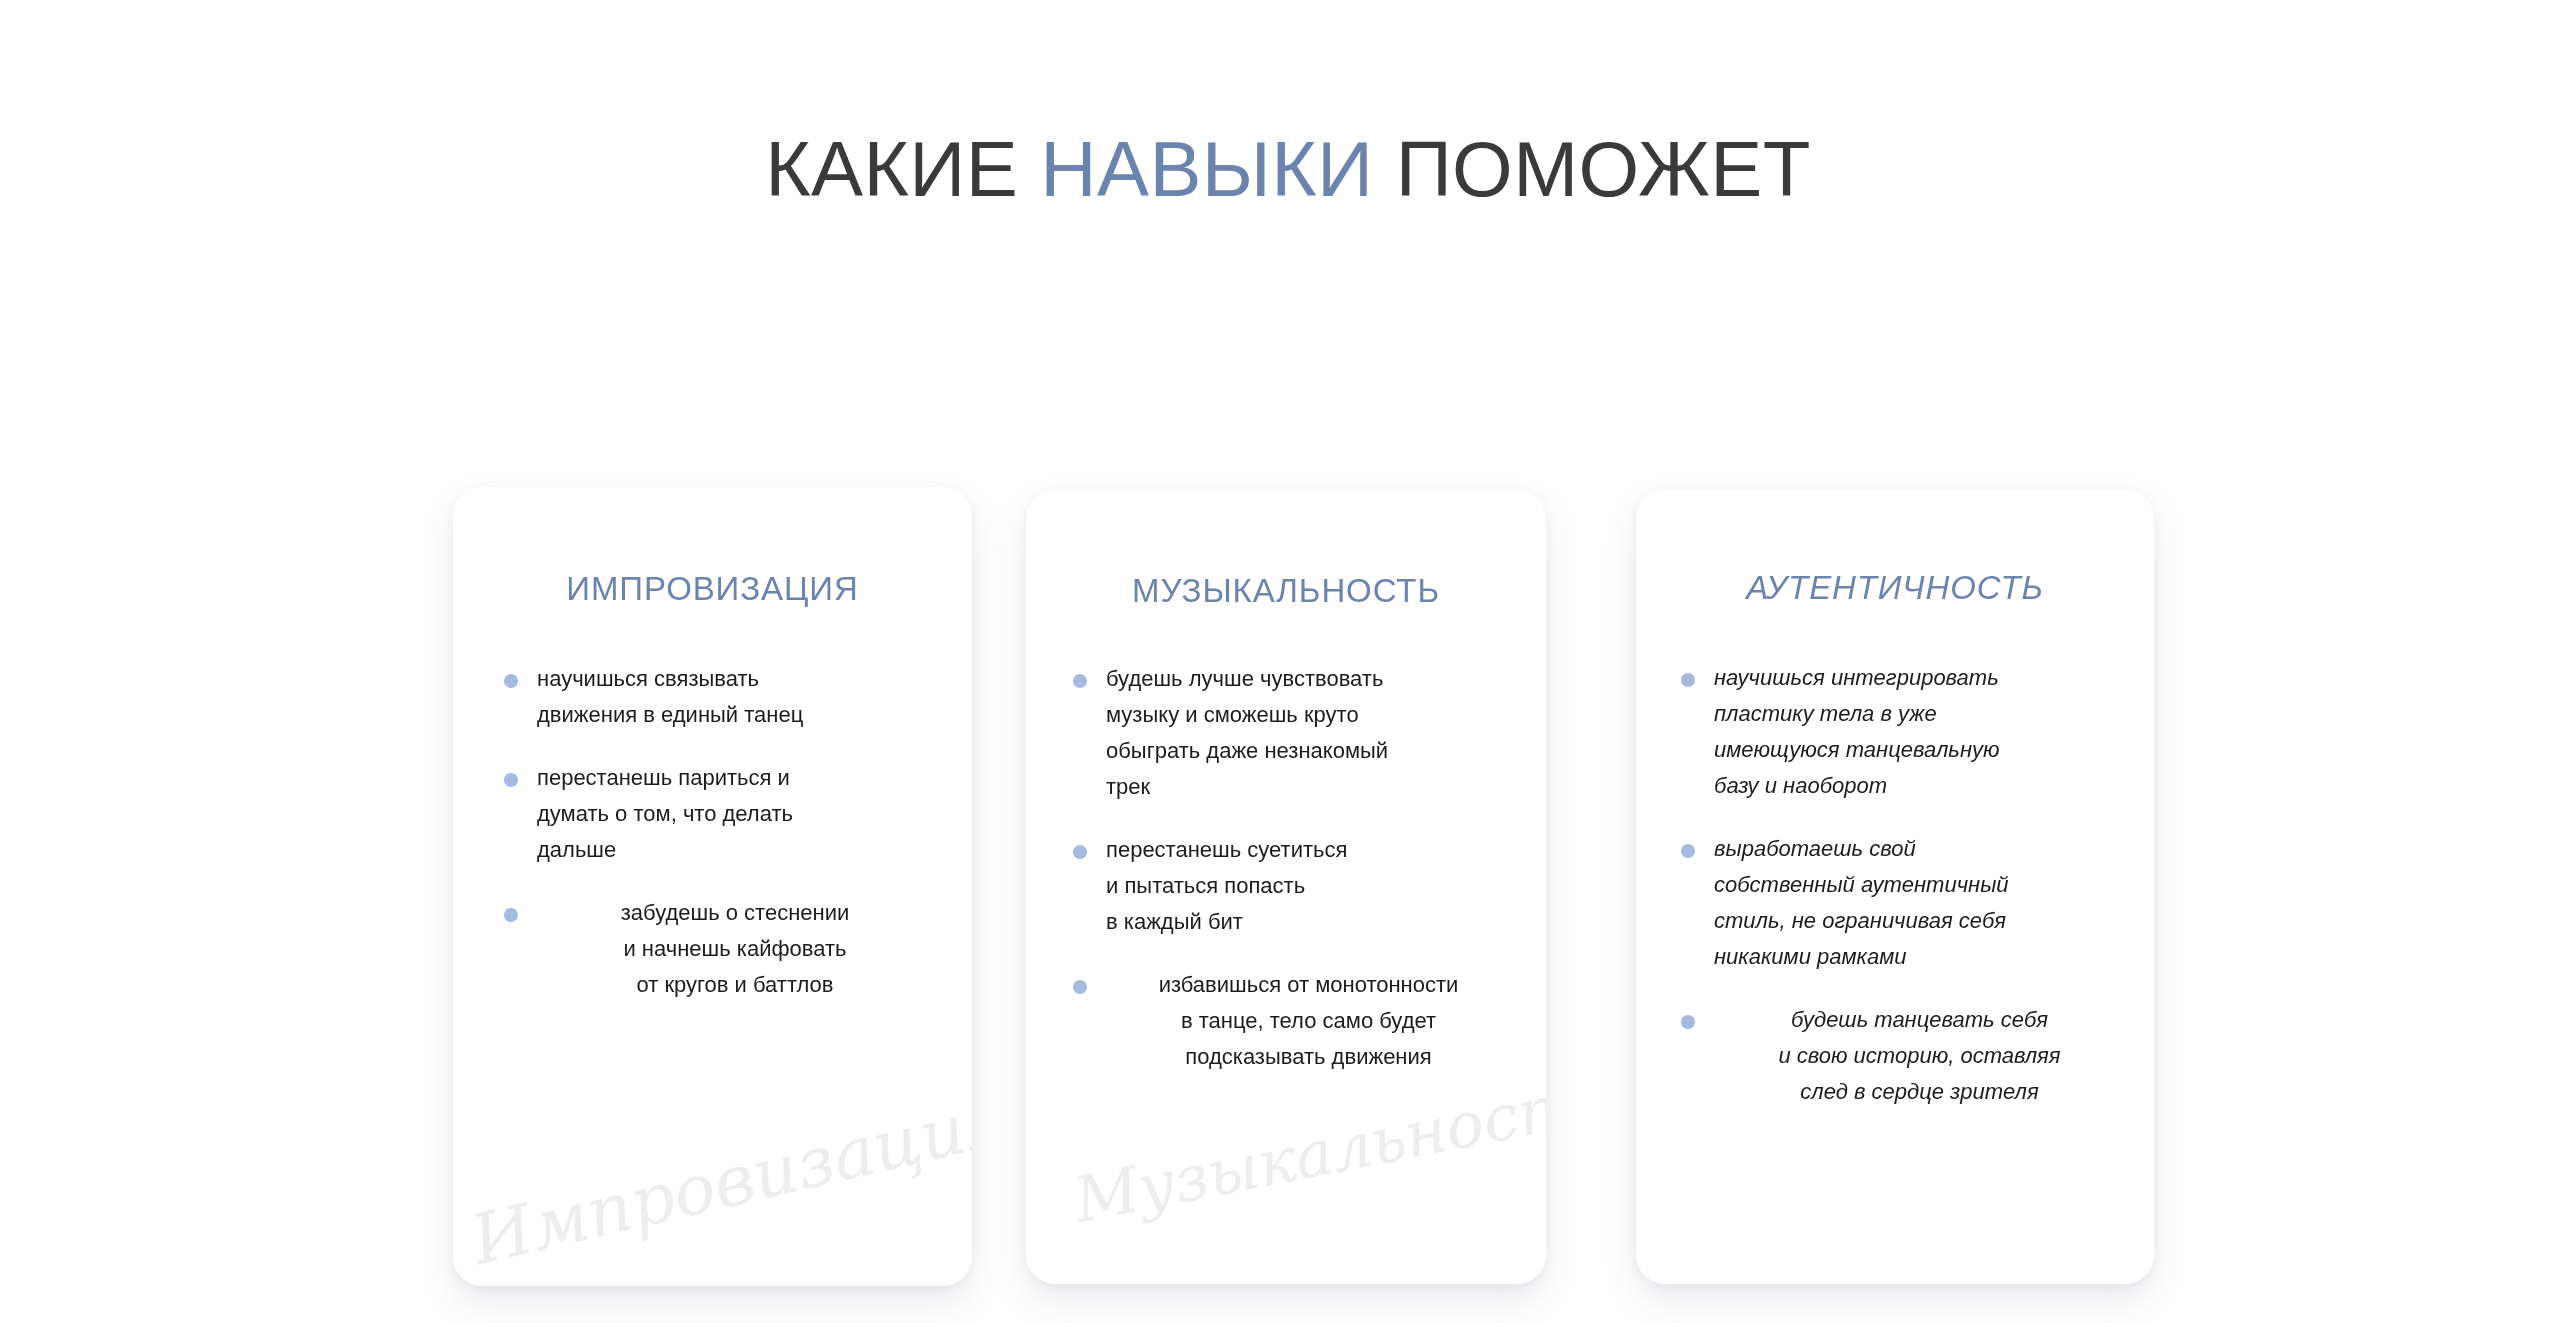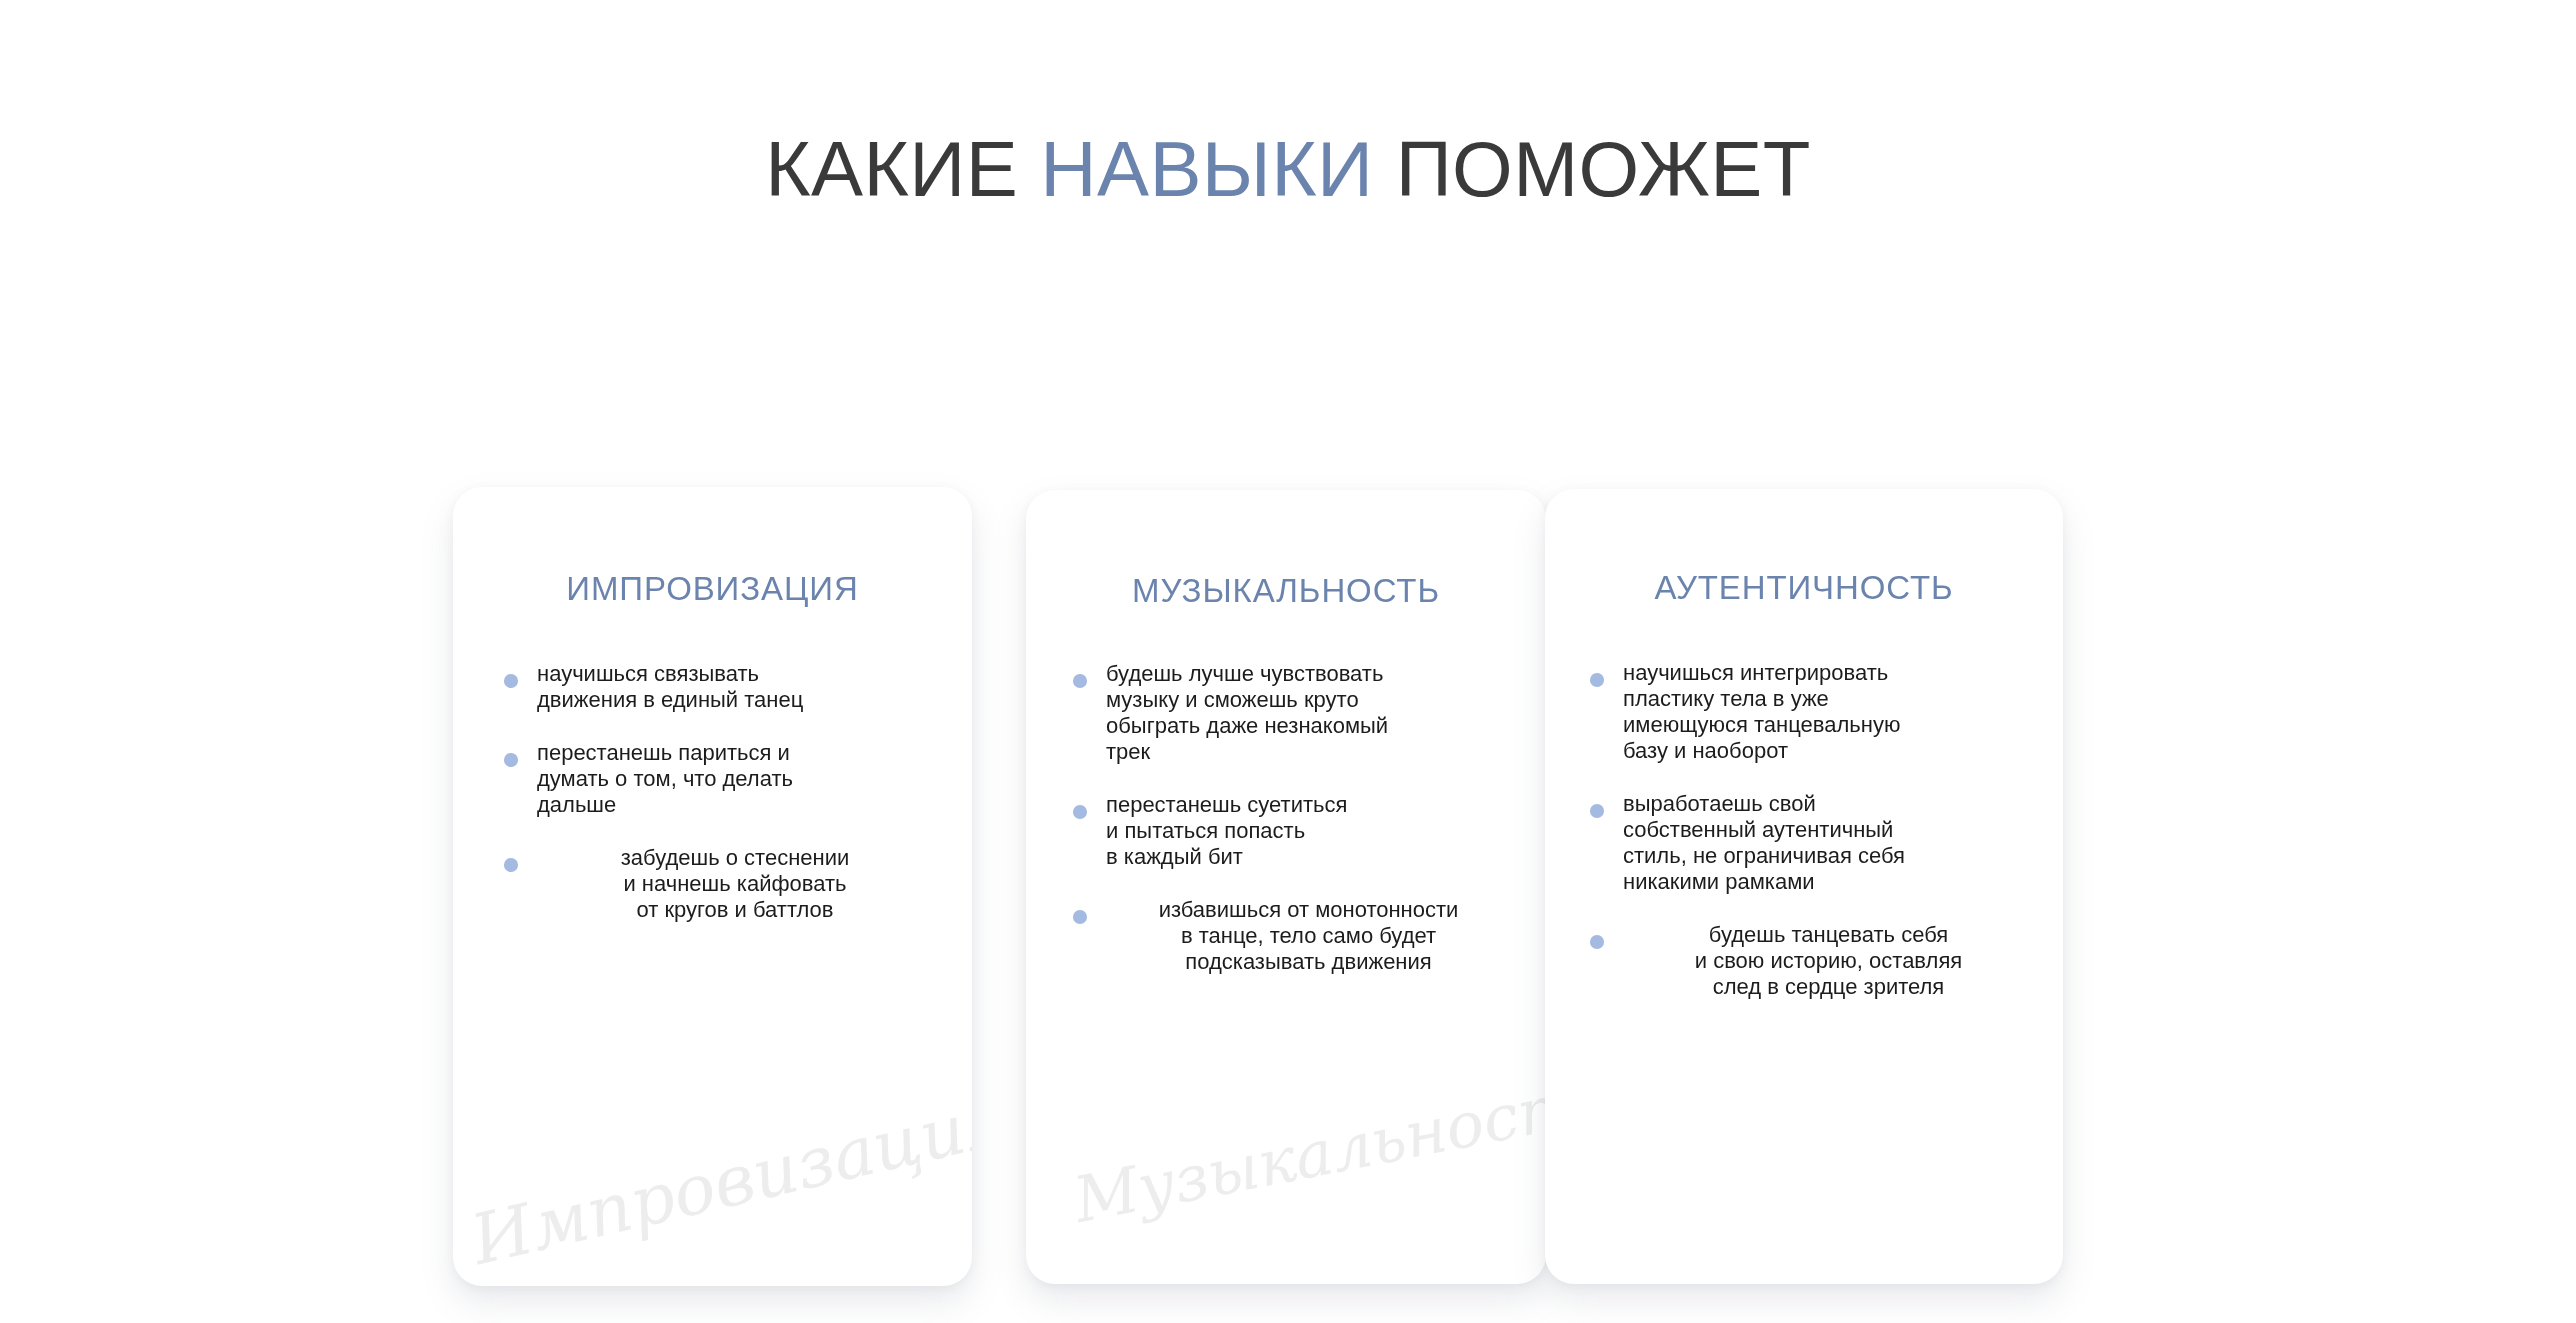--- a/index.html
+++ b/index.html
@@ -45,21 +45,21 @@
     position: absolute;
     background: #ffffff;
     border-radius: 29px;
     box-shadow: 0 16px 33px rgba(120, 125, 140, 0.16),
                 0 2.9px 10px rgba(120, 125, 140, 0.08);
     overflow: hidden;
   }
 
   .card-1 { left: 453px;  top: 487px; width: 519px; height: 799px; }
   .card-2 { left: 1026px; top: 490px; width: 520px; height: 794px; }
-  .card-3 { left: 1545px; top: 489px; width: 518px; height: 795px; }
+  .card-3 { left: 1636px; top: 489px; width: 518px; height: 795px; font-style: italic; }
 
   .card-heading {
     position: absolute;
     left: 0;
     width: 100%;
     text-align: center;
     font-size: 33px;
     line-height: 39px;
     font-weight: 400;
     letter-spacing: 0.9px;
@@ -76,21 +76,21 @@
   }
   .card-1 .bullet-list { left: 49px; top: 174px; width: 431px; }
   .card-2 .bullet-list { left: 45px; top: 171px; width: 440px; }
   .card-3 .bullet-list { left: 43px; top: 171px; width: 446px; }
 
   .bullet-item {
     position: relative;
     padding-left: 35px;
     margin-bottom: 27px;
     font-size: 22px;
-    line-height: 26px;
+    line-height: 36px;
     color: #1c1c1c;
     font-weight: 400;
   }
   .bullet-item:last-child { margin-bottom: 0; text-align: center; }
 
   .bullet-dot {
     position: absolute;
     left: 2.2px;
     top: 13px;
     width: 13.7px;

